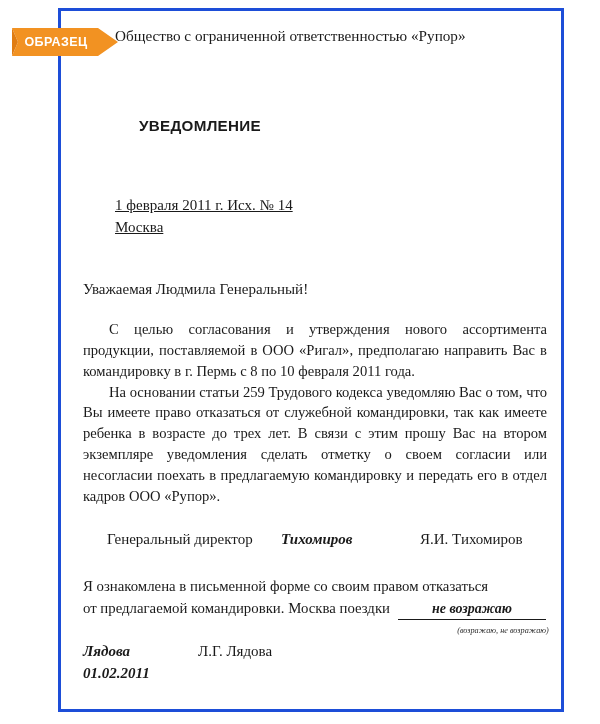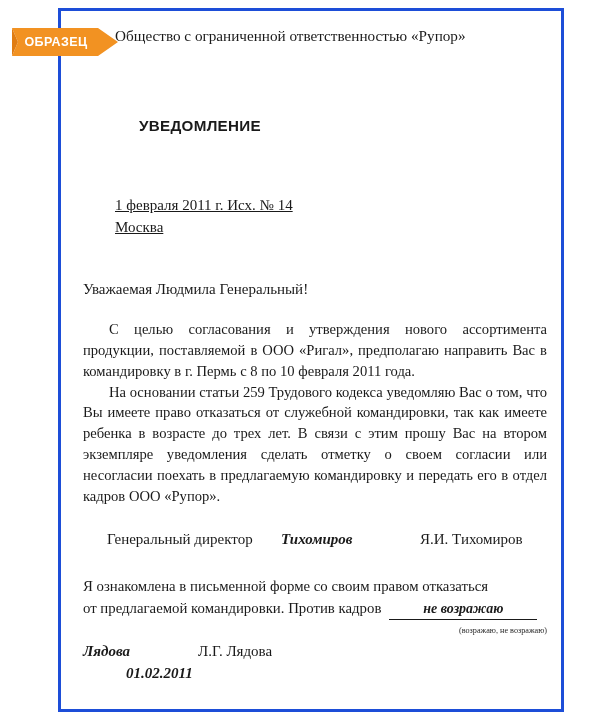--- a/index.html
+++ b/index.html
@@ -182,20 +182,21 @@
   }
   .ack-caption {
     position: absolute;
     left: 330px;
     top: 50px;
     width: 180px;
     text-align: center;
     font-size: 8.2px;
     color: #2a2a2a;
     white-space: nowrap;
+    font-style: italic;
   }
 
   .final-sig {
     position: absolute;
     left: 22px;
     top: 632px;
     width: 400px;
     font-size: 15px;
   }
   .final-hand {
@@ -213,21 +214,20 @@
     top: 0;
     white-space: nowrap;
   }
   .final-date {
     position: absolute;
     left: 0;
     top: 22px;
     font-style: italic;
     font-weight: bold;
     white-space: nowrap;
-    margin-left: 43px;
   }
 </style>
 </head>
 <body>
 
 <div id="doc-sheet">
   <div class="content">
 
     <div class="org-block">
       <div>Общество с ограниченной ответственностью «Рупор»</div>
@@ -249,21 +249,21 @@
 
     <div class="sig-row">
       <span class="sig-role">Генеральный директор</span>
       <span class="sig-hand">Тихомиров</span>
       <span class="sig-name">Я.И. Тихомиров</span>
     </div>
 
     <div class="ack-block">
       <span class="ack-line1">Я ознакомлена в письменной форме со своим правом отказаться</span>
       <span class="ack-line2">
-        <span>от предлагаемой командировки. Против кадров</span><span class="ack-fill"><span class="hand">не возражаю</span></span>
+        <span>от предлагаемой командировки. Москва поездки</span><span class="ack-fill"><span class="hand">не возражаю</span></span>
       </span>
       <span class="ack-caption">(возражаю, не возражаю)</span>
     </div>
 
     <div class="final-sig">
       <span class="final-hand">Лядова</span>
       <span class="final-name">Л.Г. Лядова</span>
       <span class="final-date">01.02.2011</span>
     </div>
 

